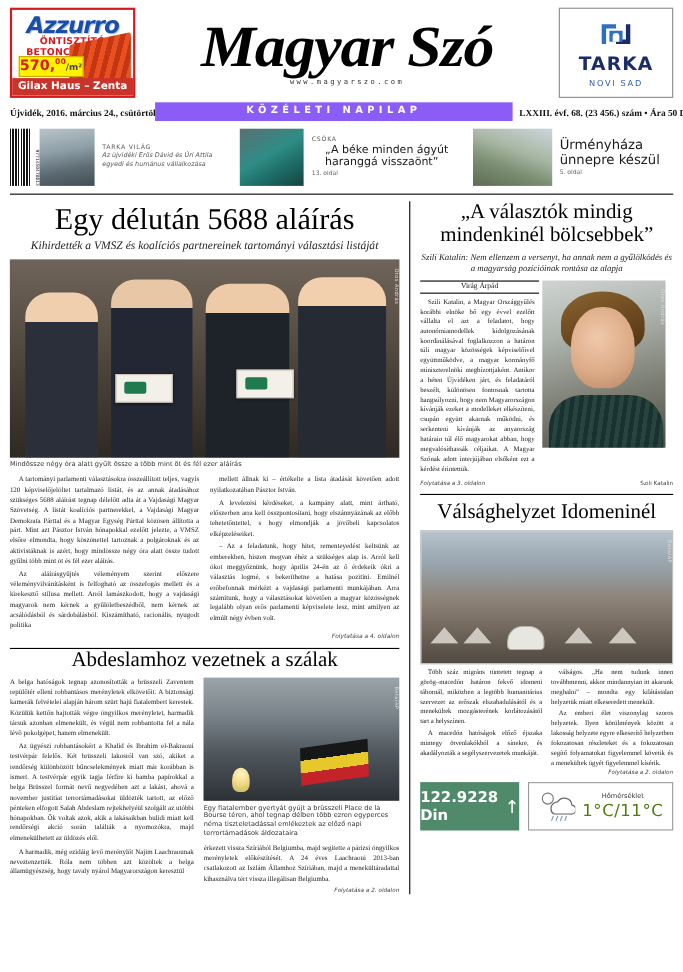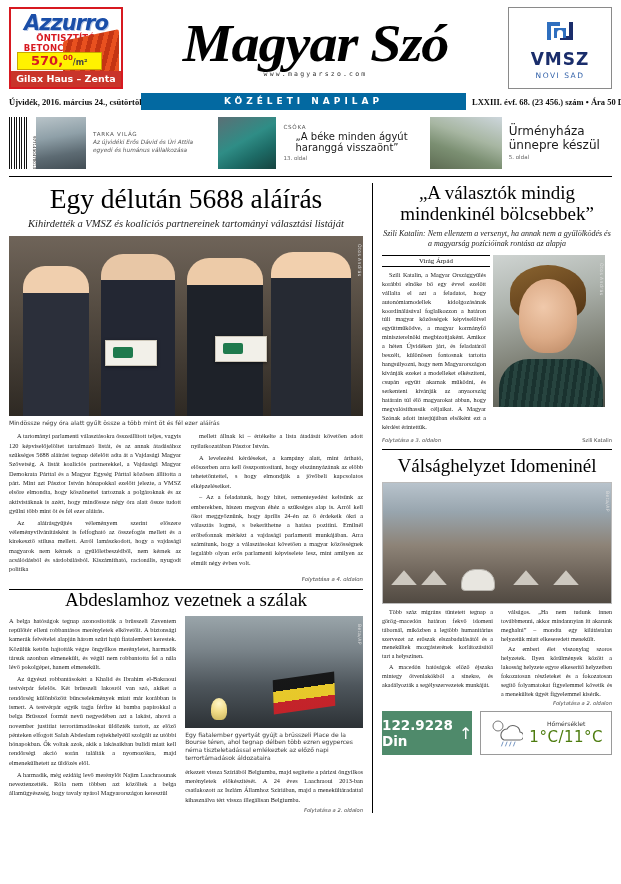--- a/index.html
+++ b/index.html
@@ -24,21 +24,21 @@
     font-size: 21px; color: #1a4ea8; letter-spacing: -1px;
     text-align: center; margin-top: 4px; line-height: 1;
     text-shadow: 1px 1px 0 #b9c9e6;
   }
   .azz-sub1 {
     font-family: "DejaVu Sans", sans-serif; font-weight: bold; font-size: 8.5px;
     color: #d71920; text-align: center; line-height: 1.15; letter-spacing: .2px;
   }
   .azz-price {
     position: absolute; left: 6px; bottom: 17px; background: #fff200;
-    border: 1px solid #c9a700; padding: 0 13px;
+    border: 1px solid #c9a700; padding: 0 0;
     font-family: "DejaVu Sans", sans-serif; font-weight: bold; font-size: 13px;
     color: #d71920; line-height: 1.25;
   }
   .azz-price .small { font-size: 7px; vertical-align: super; }
   .azz-price .unit { font-size: 8px; color: #444; }
   .azz-tile {
     position: absolute; right: 2px; top: 26px; width: 56px; height: 46px;
     background: repeating-linear-gradient(105deg,#e8501f 0 5px,#c43513 5px 10px);
     transform: skewY(-12deg); border-radius: 3px;
   }
@@ -75,21 +75,21 @@
 
   
   .datestrip { display: flex; align-items: center; height: 17px; margin-top: 1px; }
   .date-left, .date-right {
     font-family: "Liberation Serif", serif; font-size: 8.5px; font-weight: bold; color: #111;
     white-space: nowrap;
   }
   .date-left { width: 126px; }
   .date-right { width: 140px; text-align: right; }
   .green-bar {
-    flex: 1 1 auto; background: #0369a1; height: 17px; margin: 0 6px;
+    flex: 1 1 auto; background: #8b5cf6; height: 17px; margin: 0 6px;
     color: #ffffff; font-family: "DejaVu Sans", sans-serif; font-weight: bold;
     font-size: 9px; letter-spacing: 4px; text-align: center; line-height: 17px;
   }
 
   
   .teasers {
     display: flex; align-items: center; gap: 7px;
     border-bottom: 1.6px solid #000; padding: 5px 0 6px 0; height: 67px;
   }
   .barcode {
@@ -323,21 +323,21 @@
       <div class="logo-url">www.magyarszo.com</div>
     </div>
 
     <div class="ad-ddor">
       <svg class="ddor-mark" viewBox="0 0 34 30">
         <path d="M4 6 h13 v4 h-9 v14 h-4 z" fill="#2f6fbf"></path>
         <path d="M30 24 h-13 v-4 h9 v-14 h4 z" fill="#1a2d6b"></path>
         <path d="M11 12 h12 v10 h-12 z" fill="#2f6fbf"></path>
         <path d="M14 22 v-5 a3 3 0 0 1 6 0 v5 z" fill="#ffffff"></path>
       </svg>
-      <div class="ddor-word">VMSZ</div>
+      <div class="ddor-word">TARKA</div>
       <div class="ddor-city">NOVI SAD</div>
     </div>
   </div>
 
   <div class="datestrip">
     <div class="date-left">Újvidék, 2016. március 24., csütörtök</div>
     <div class="green-bar">KÖZÉLETI NAPILAP</div>
     <div class="date-right">LXXIII. évf. 68. (23 456.) szám • Ára 50 Din</div>
   </div>
 

